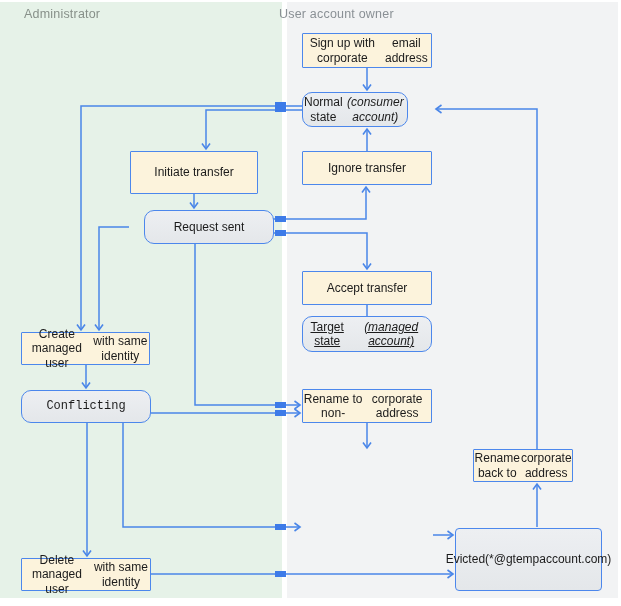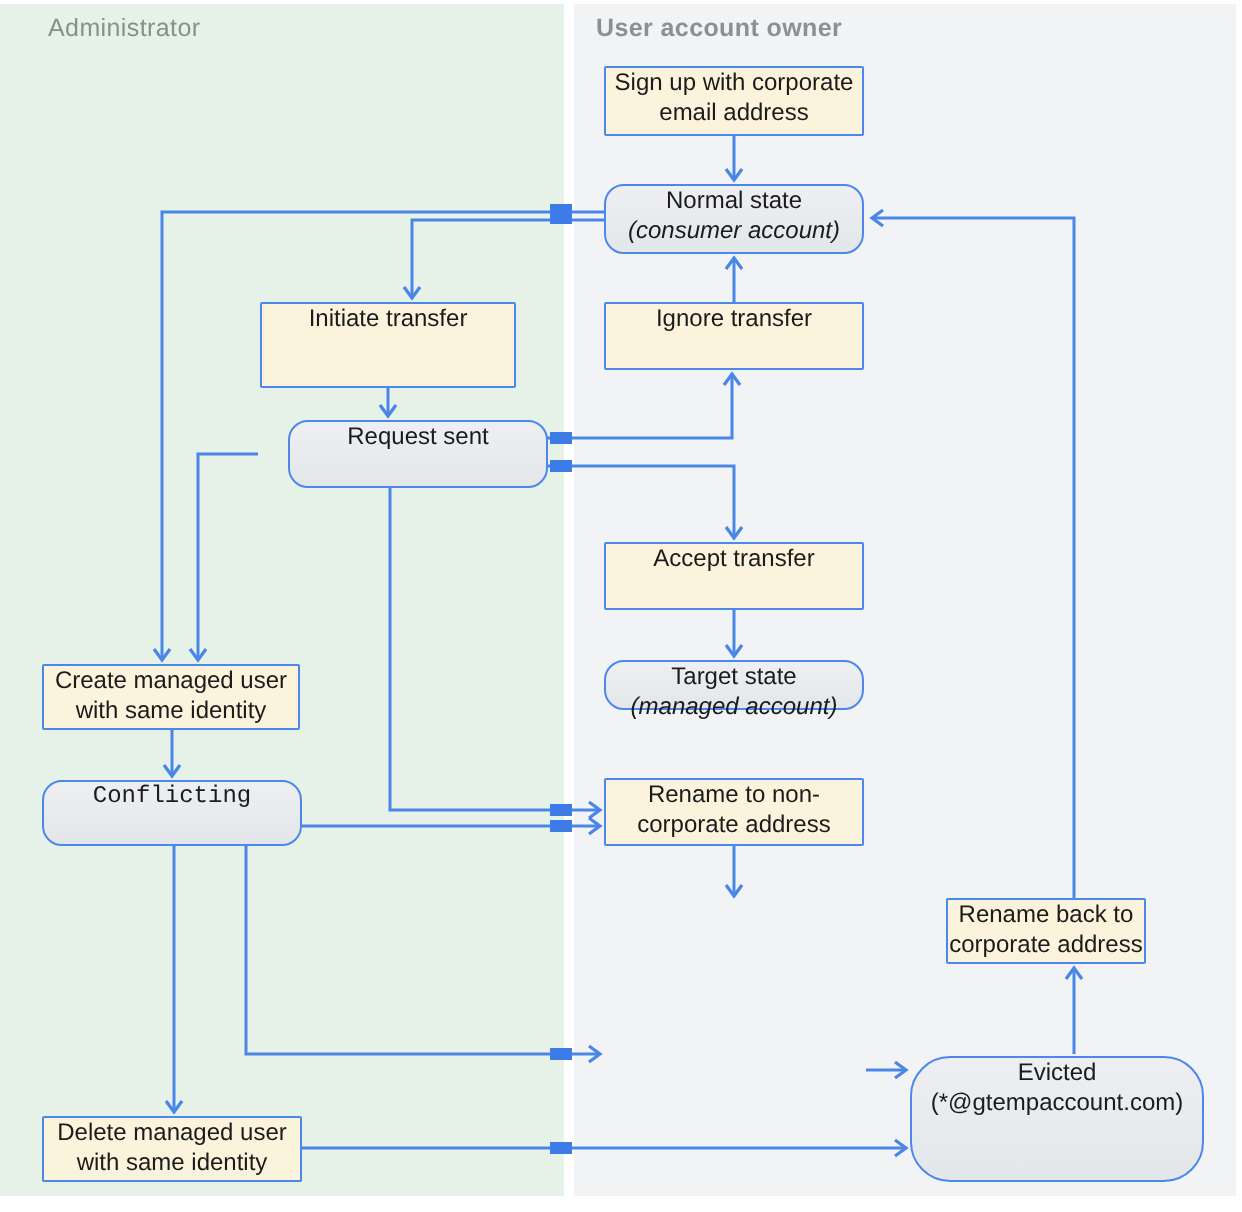--- a/index.html
+++ b/index.html
@@ -7,30 +7,30 @@
     position:relative;width:621px;height:606px;background:#ffffff;overflow:hidden;
     font-family:"Liberation Sans","DejaVu Sans",sans-serif;
   }
   .lane{position:absolute;top:2px;height:596px;}
   .lane-left{left:0;width:282px;background:#e6f2e8;}
   .lane-right{left:287px;width:331px;background:#f2f3f4;}
   .lane-title{
     position:absolute;top:7px;font-size:12.5px;color:#8a9095;letter-spacing:.2px;
   }
   .lane-title.left{left:24px;color:#879089;}
-  .lane-title.right{left:298px;font-weight:bold;}
+  .lane-title.right{left:279px;}
   #edges{position:absolute;left:0;top:0;pointer-events:none;}
   .node{
-    position:absolute;display:flex;flex-direction:column;align-items:center;
+    position:absolute;display:flex;align-items:center;justify-content:center;
     font-size:12px;line-height:14.5px;color:#1b1b1b;text-align:center;box-sizing:border-box;
     border:1.5px solid #4c87ec;
   }
   .action{background:#fcf3dc;border-radius:1px;}
   .state{background:linear-gradient(#edeff2,#e4e7ea);border-radius:10px;}
-  .state.big{border-radius:20px;}
+  .state.big{border-radius:4px;}
   .sub-italic{font-style:italic;}
 </style>
 </head>
 <body>
 
 <div id="canvas">
 
   <div class="lane lane-left"></div>
   <div class="lane lane-right"></div>
 
@@ -92,42 +92,42 @@
       <rect x="275" y="524" width="11" height="6"></rect>
       <rect x="275" y="571" width="11" height="6"></rect>
     </g>
   </svg>
 
   <div class="node action" style="left:302px;top:33px;width:130px;height:35px;">
     <div>Sign up with corporate</div>
     <div>email address</div>
   </div>
 
-  <div class="node state" style="left:302px;top:92px;width:130px;height:35px;">
+  <div class="node state" style="left:302px;top:92px;width:106px;height:35px;">
     <div>Normal state</div>
     <div class="sub-italic">(consumer account)</div>
   </div>
 
   <div class="node action" style="left:130px;top:151px;width:128px;height:43px;">
     <div>Initiate transfer</div>
   </div>
 
   <div class="node action" style="left:302px;top:151px;width:130px;height:34px;">
     <div>Ignore transfer</div>
   </div>
 
   <div class="node state" style="left:144px;top:210px;width:130px;height:34px;">
     <div>Request sent</div>
   </div>
 
   <div class="node action" style="left:302px;top:271px;width:130px;height:34px;">
     <div>Accept transfer</div>
   </div>
 
-  <div class="node state" style="left:302px;top:330px;width:130px;height:25px;">
+  <div class="node state" style="left:302px;top:316px;width:130px;height:36px;text-decoration:underline;">
     <div>Target state</div>
     <div class="sub-italic">(managed account)</div>
   </div>
 
   <div class="node action" style="left:21px;top:332px;width:129px;height:33px;">
     <div>Create managed user</div>
     <div>with same identity</div>
   </div>
 
   <div class="node state" style="left:21px;top:390px;width:130px;height:33px;font-family:Liberation Mono, monospace;">

